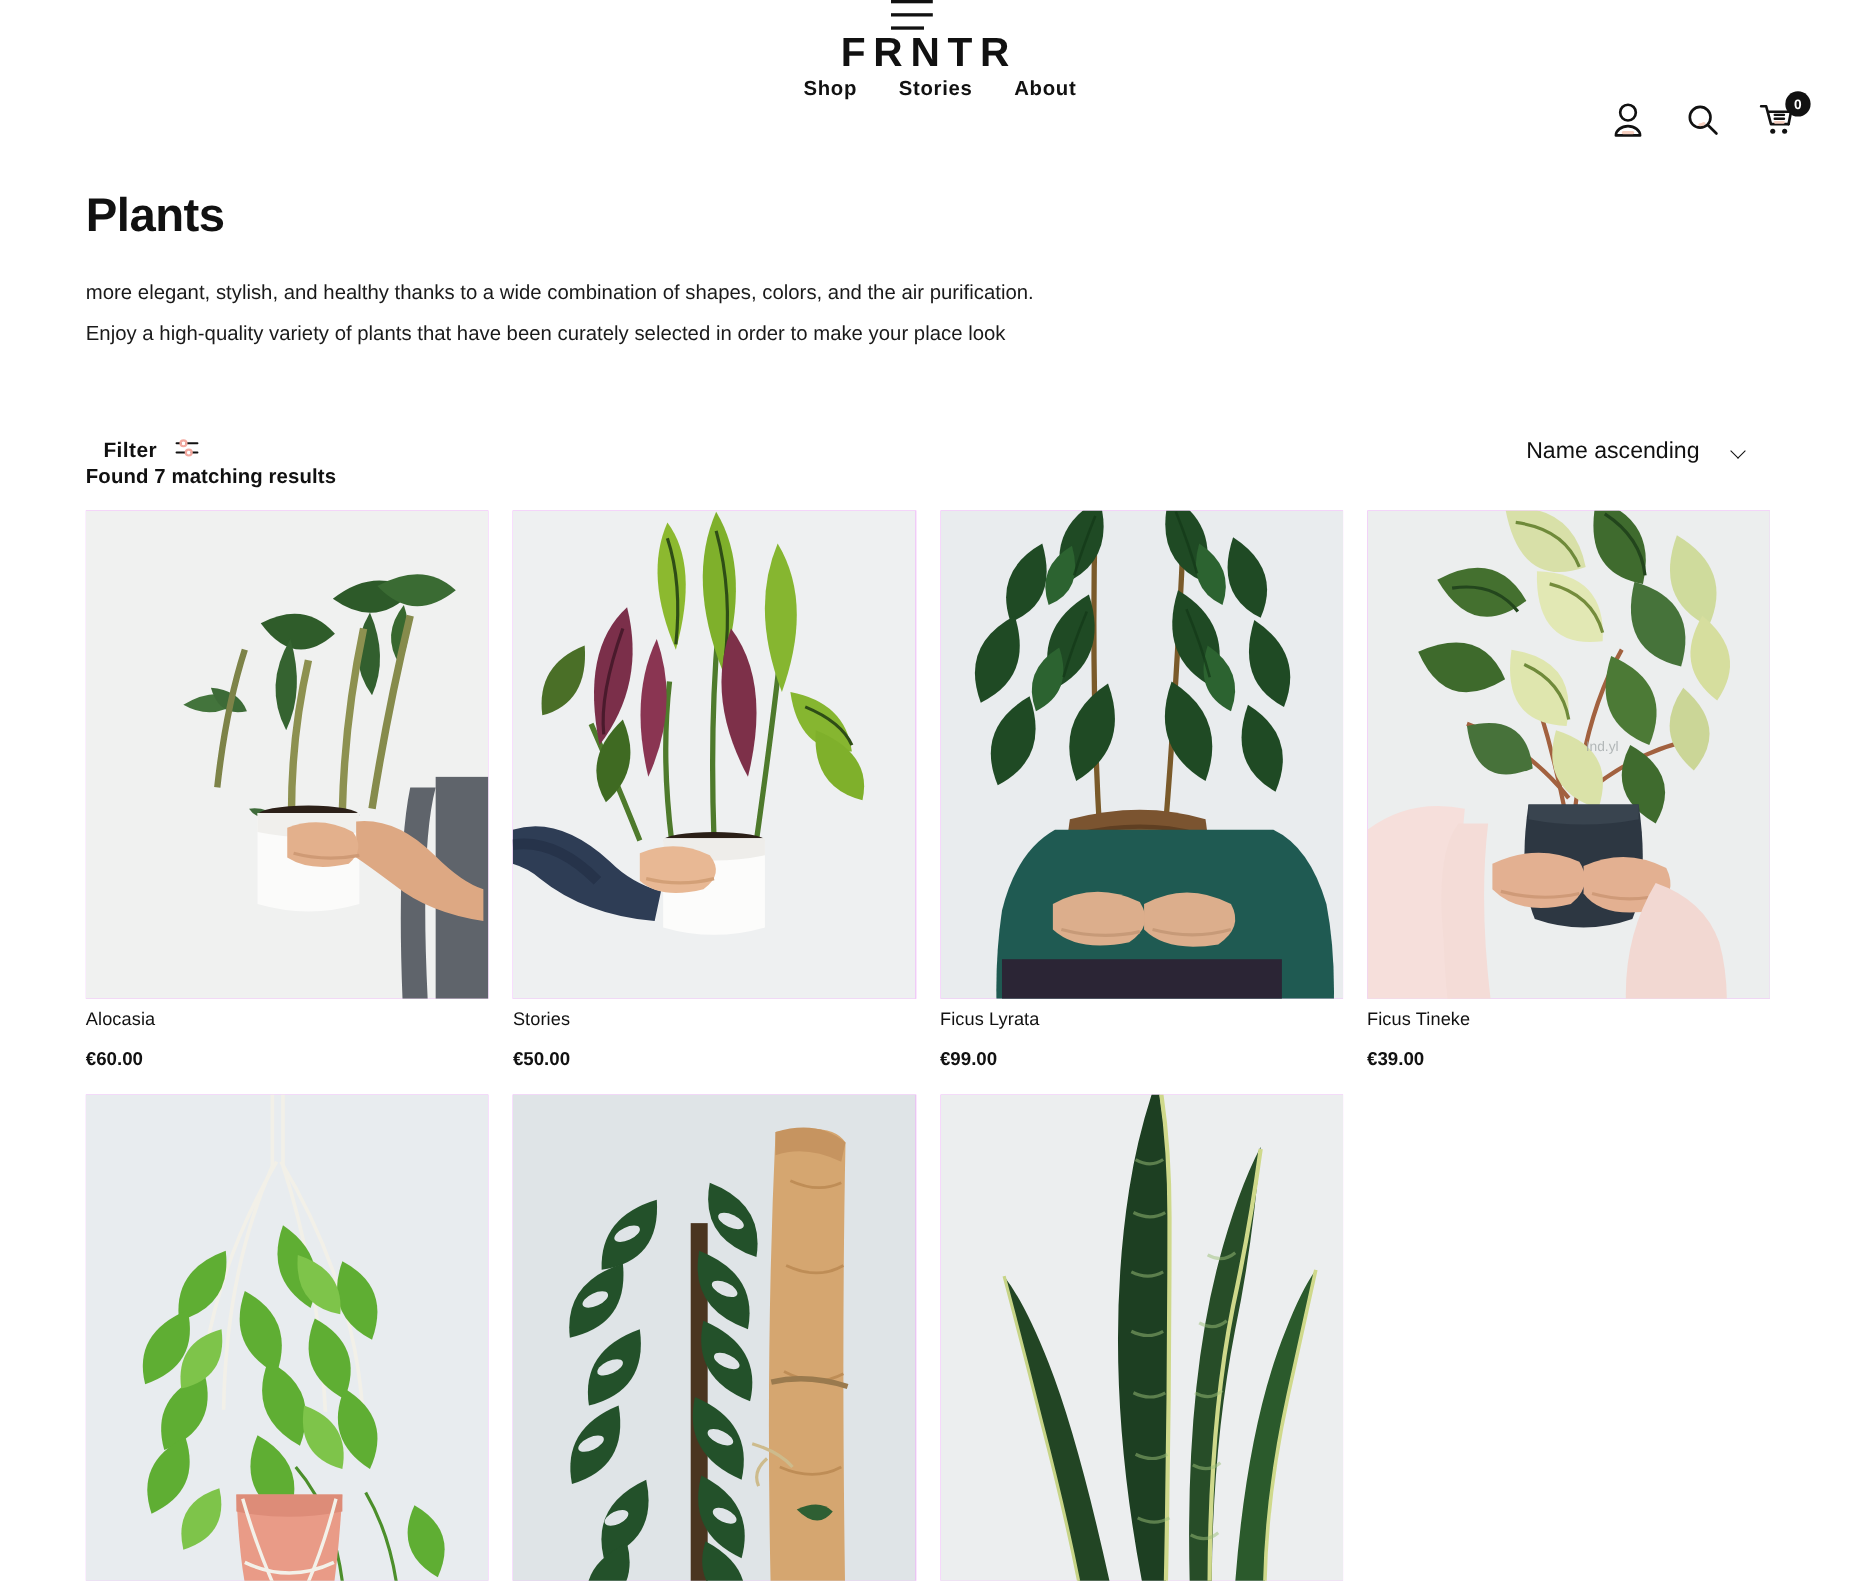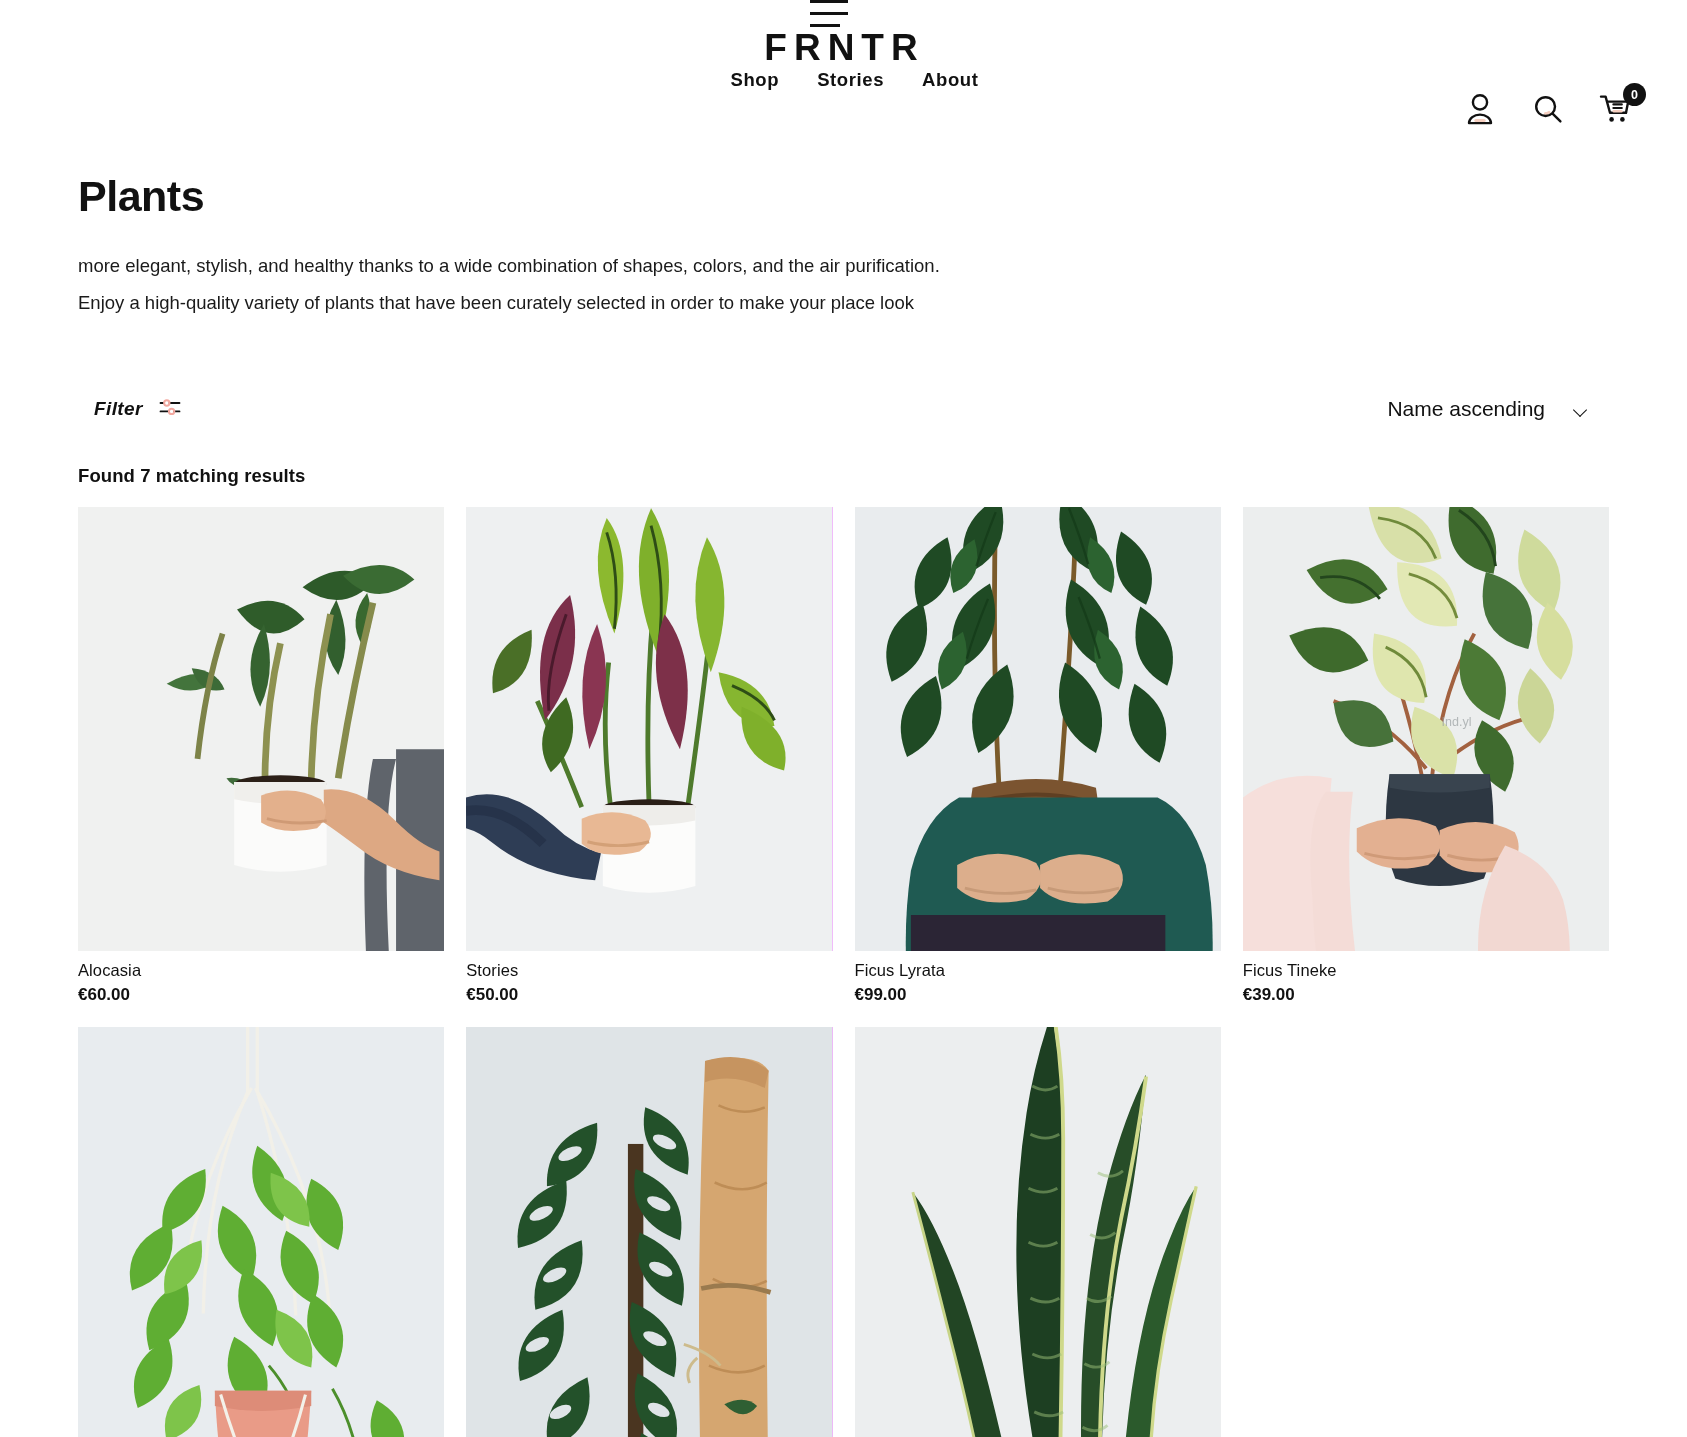--- a/index.html
+++ b/index.html
@@ -90,41 +90,40 @@
   }
 
   
   .filter-bar {
     margin-top:76px;
     display:flex;
     align-items:center;
     justify-content:space-between;
     padding:0 16px 0 16px;
   }
-  .filter-left { display:flex; align-items:center; gap:16px; cursor:pointer;font-style:italic; }
+  .filter-left { display:flex; align-items:center; gap:16px; cursor:pointer; }
   .filter-label { font-size:19px; font-weight:bold; letter-spacing:0.4px; }
 
   .sort-select {
     display:flex; align-items:center; gap:30px;
     cursor:pointer;
     padding-right:4px;
     text-align:right;
   }
   .sort-value { font-size:21px; color:#111; }
   .chev { width:14px; height:9px; position:relative; }
   .chev:before {
     content:""; position:absolute; left:0; top:0;
     width:9px; height:9px;
     border-right:1.6px solid #111;
     border-bottom:1.6px solid #111;
     transform:rotate(45deg);
   }
 
   .results-count {
-    margin-top:44px;
     font-size:18.5px;
     font-weight:bold;
     letter-spacing:0.1px;
   }
 
   
   .grid {
     margin-top:20px;
     display:grid;
     grid-template-columns:repeat(4, 1fr);
@@ -140,21 +139,21 @@
     background:#f0abfc;
   }
   .thumb svg { display:block; width:100%; height:100%; }
   .card-name {
     margin-top:10px;
     font-size:16.5px;
     letter-spacing:0.1px;
     color:#111;
   }
   .card-price {
-    margin-top:5px;
+    margin-top:16px;
     font-size:17px;
     font-weight:bold;
     color:#111;
   }
 </style>
 </head>
 <body>
 
 <div class="header">
 

